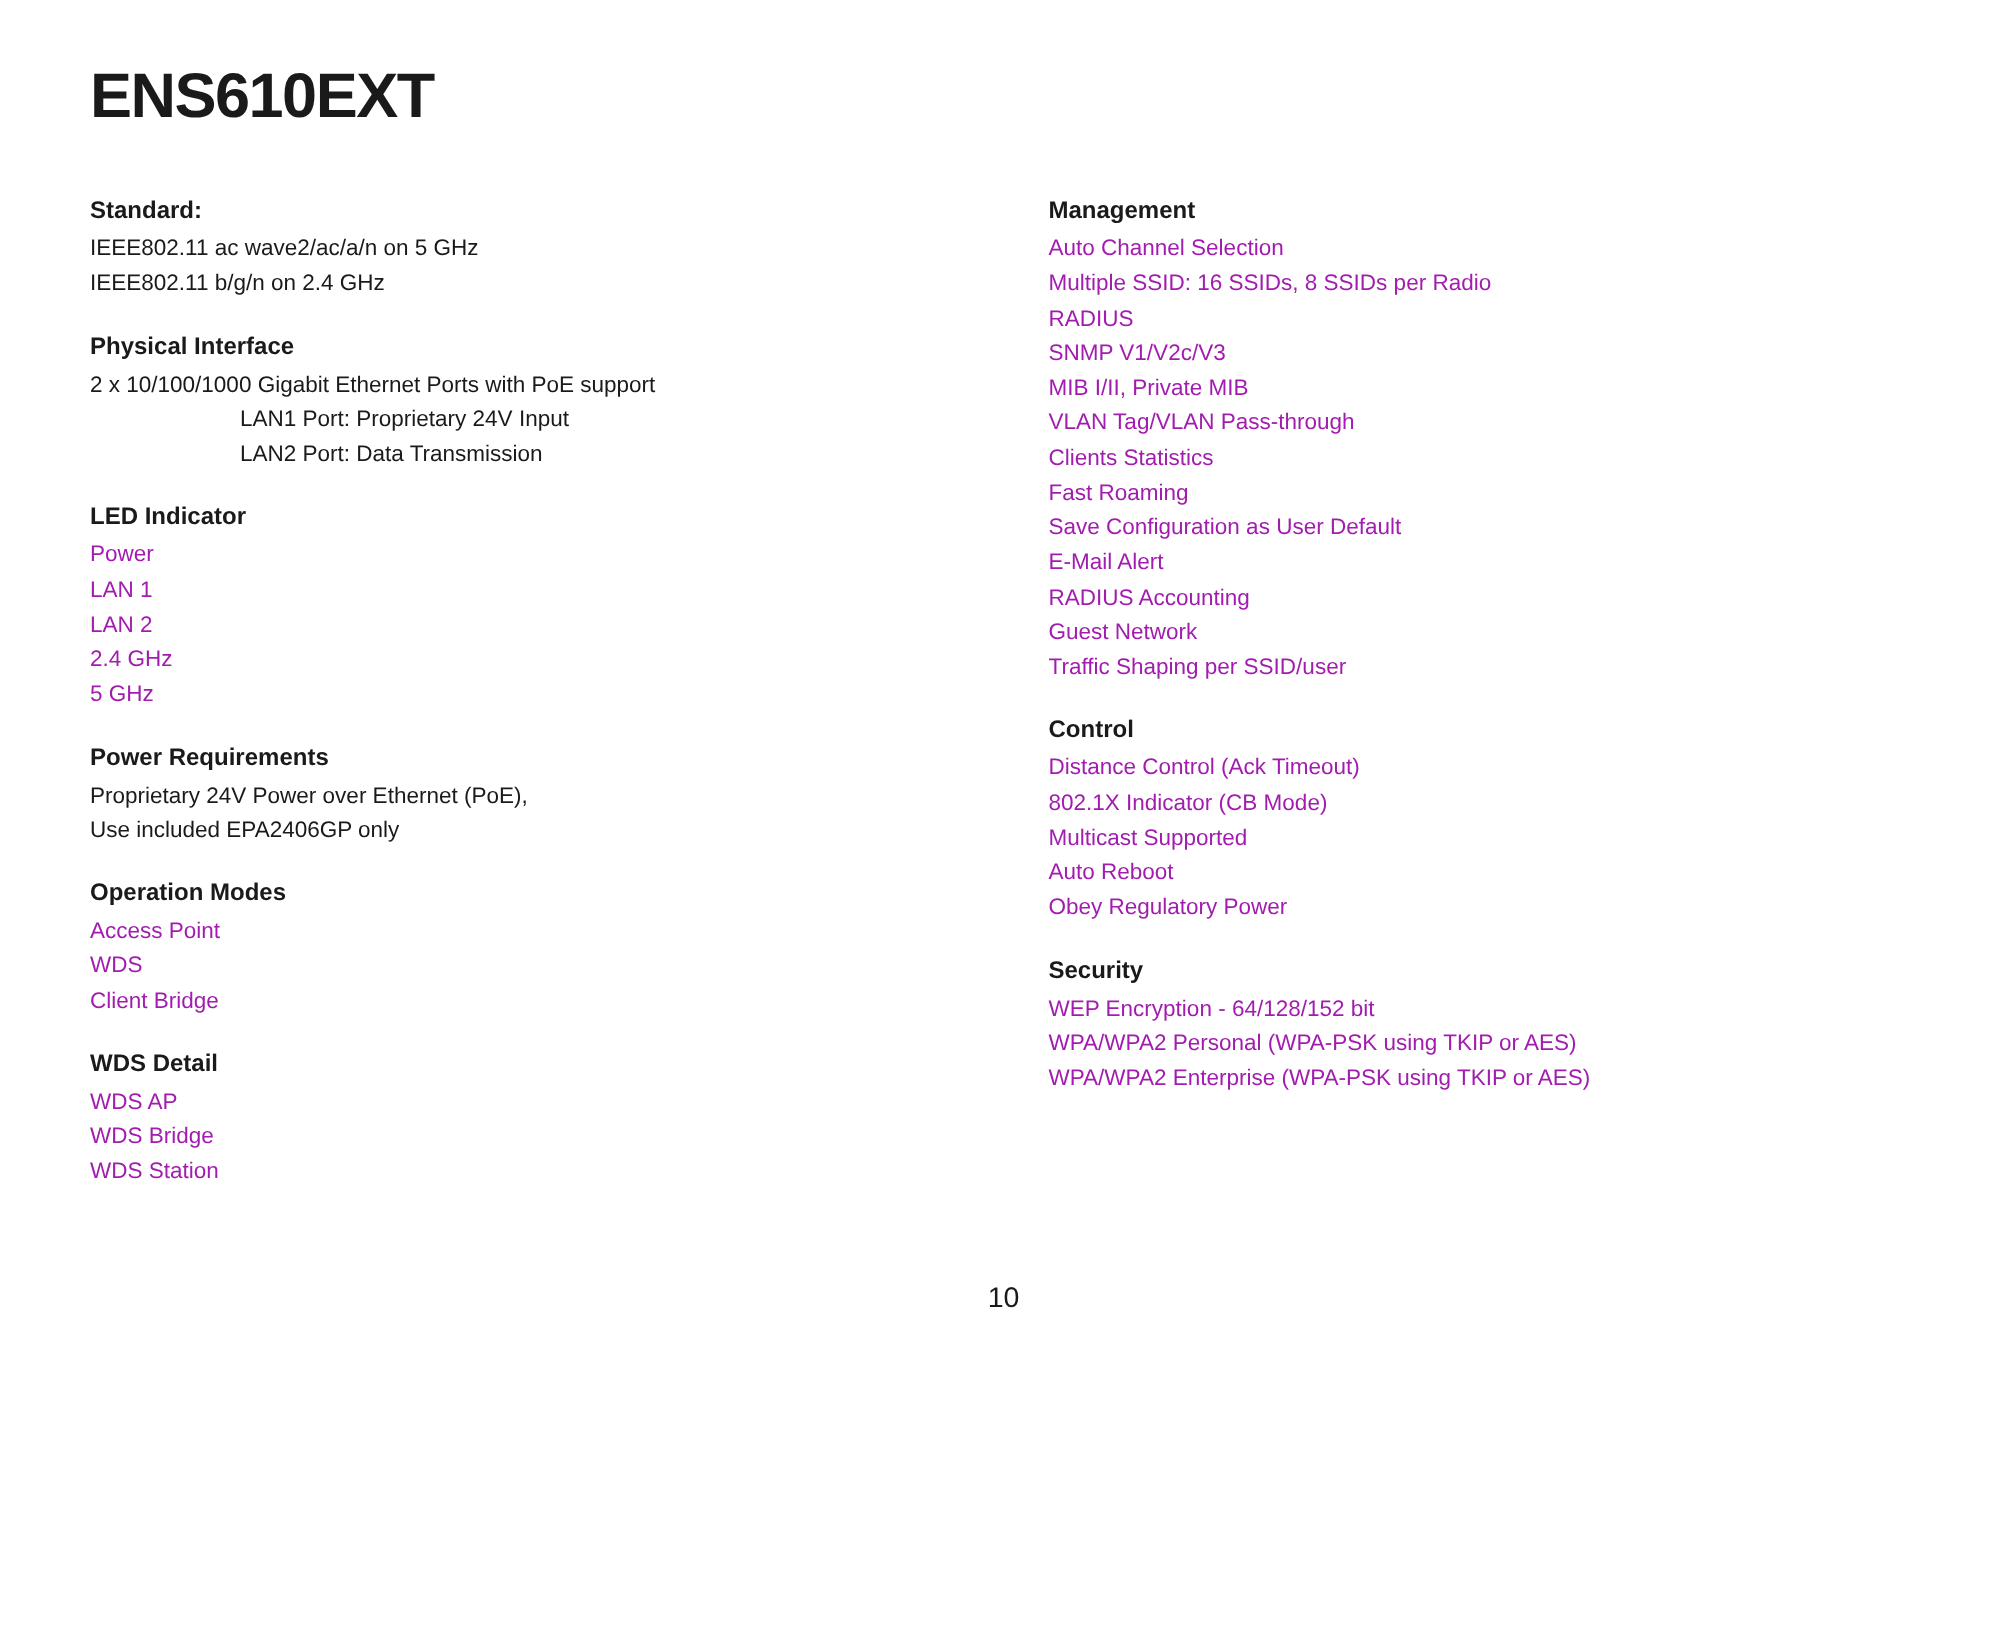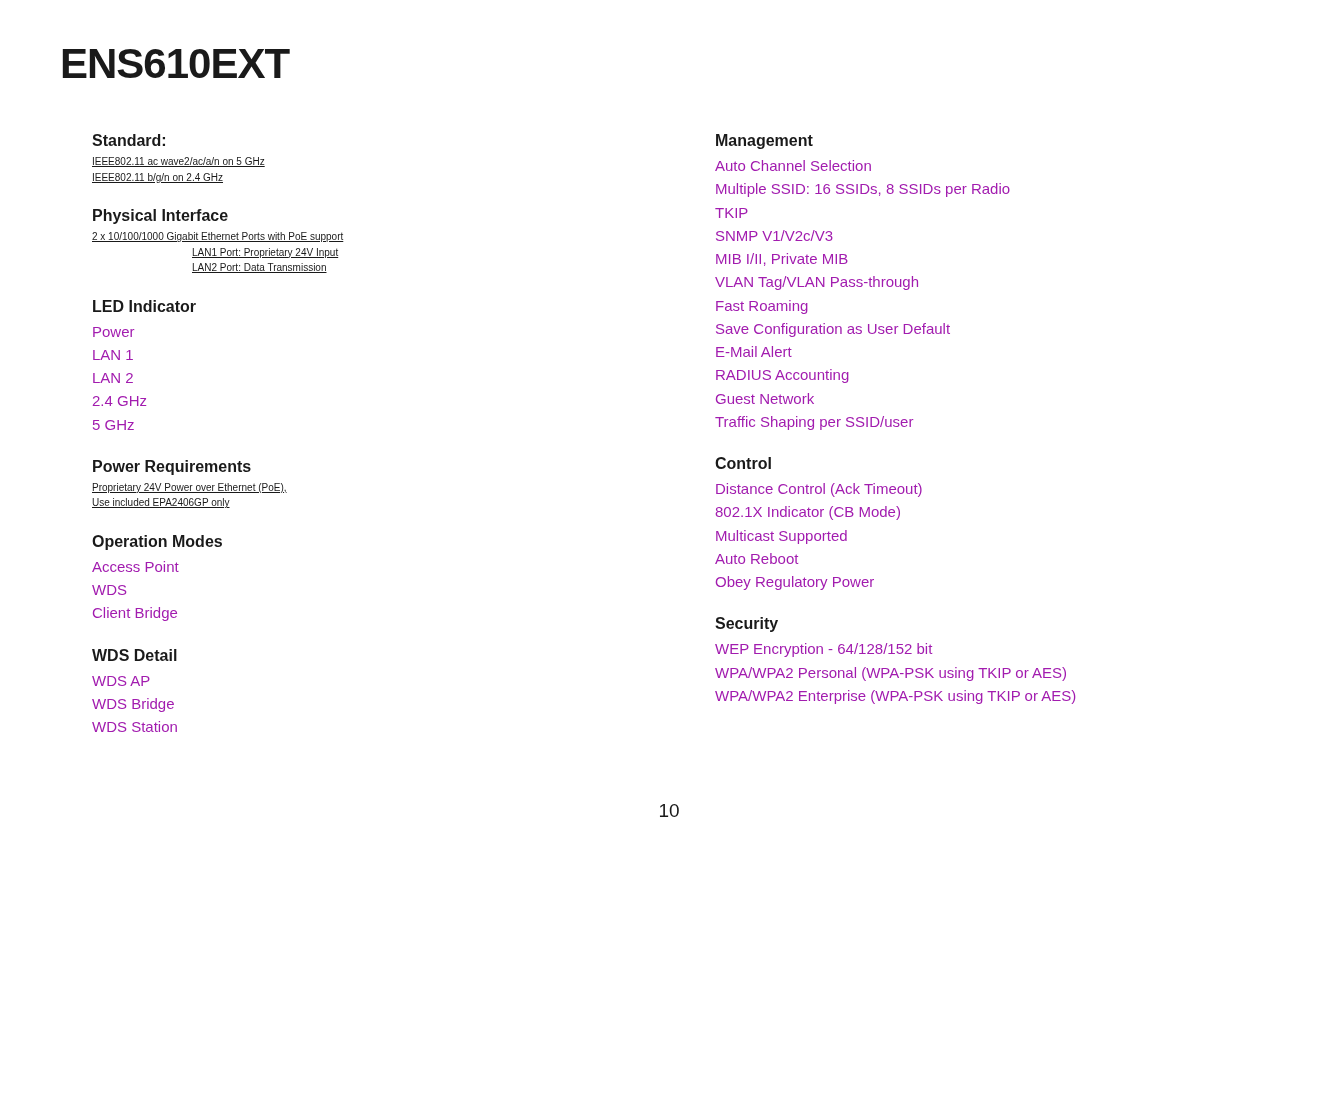--- a/index.html
+++ b/index.html
@@ -21,21 +21,20 @@
     .page-title {
       font-size: 42px;
       font-weight: 700;
       margin-bottom: 44px;
       letter-spacing: -1px;
     }
 
     .content-wrapper {
       display: flex;
       gap: 60px;
-      margin-left: 32px;
     }
 
     .column-left {
       flex: 1;
       max-width: 580px;
     }
 
     .column-right {
       flex: 1;
       max-width: 640px;
@@ -45,24 +44,23 @@
       margin-bottom: 22px;
     }
 
     .section-title {
       font-size: 16px;
       font-weight: 700;
       margin-bottom: 4px;
     }
 
     .section-text {
-      font-size: 10px;
+      font-size: 15px;
       line-height: 1.55;
       color: #1a1a1a;
-      text-decoration: underline;
     }
 
     .section-text .indented {
       padding-left: 100px;
       display: block;
     }
 
     .section-list {
       list-style: none;
       font-size: 15px;
@@ -146,24 +144,25 @@
 
   </div>
 
   <div class="column-right">
 
     <div class="section">
       <div class="section-title">Management</div>
       <ul class="section-list">
         <li>Auto Channel Selection</li>
         <li>Multiple SSID: 16 SSIDs, 8 SSIDs per Radio</li>
-        <li>TKIP</li>
+        <li>RADIUS</li>
         <li>SNMP V1/V2c/V3</li>
         <li>MIB I/II, Private MIB</li>
         <li>VLAN Tag/VLAN Pass-through</li>
+        <li>Clients Statistics</li>
         <li>Fast Roaming</li>
         <li>Save Configuration as User Default</li>
         <li>E-Mail Alert</li>
         <li>RADIUS Accounting</li>
         <li>Guest Network</li>
         <li>Traffic Shaping per SSID/user</li>
       </ul>
     </div>
 
     <div class="section">

